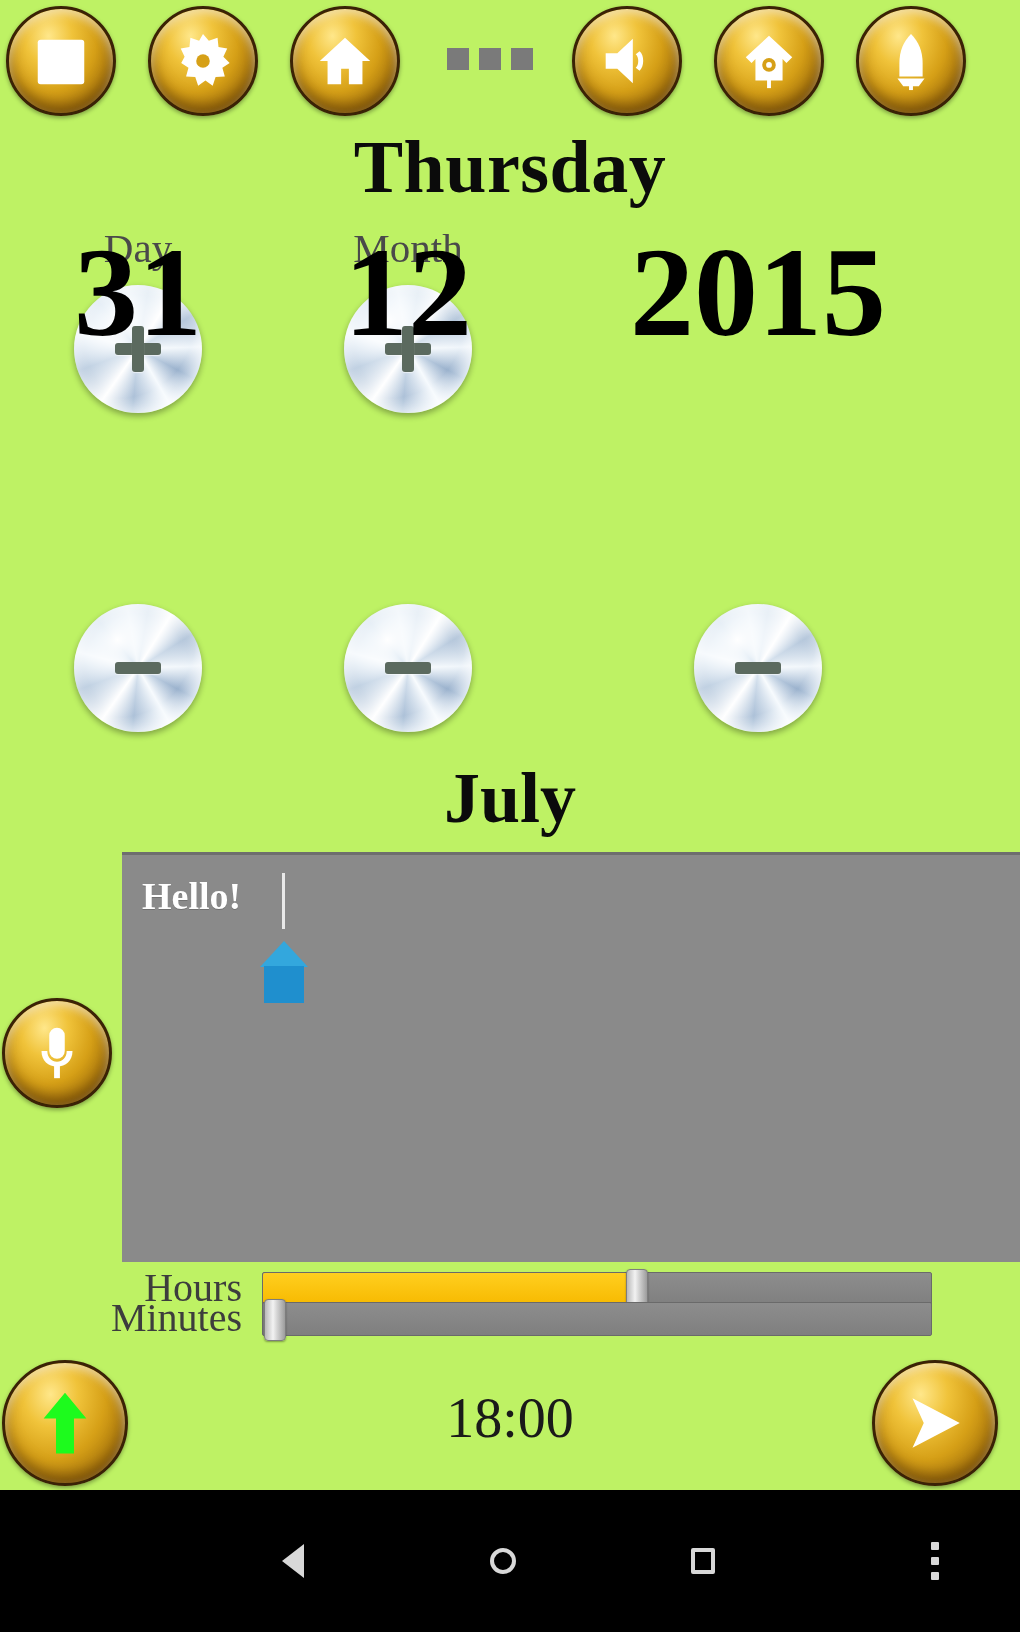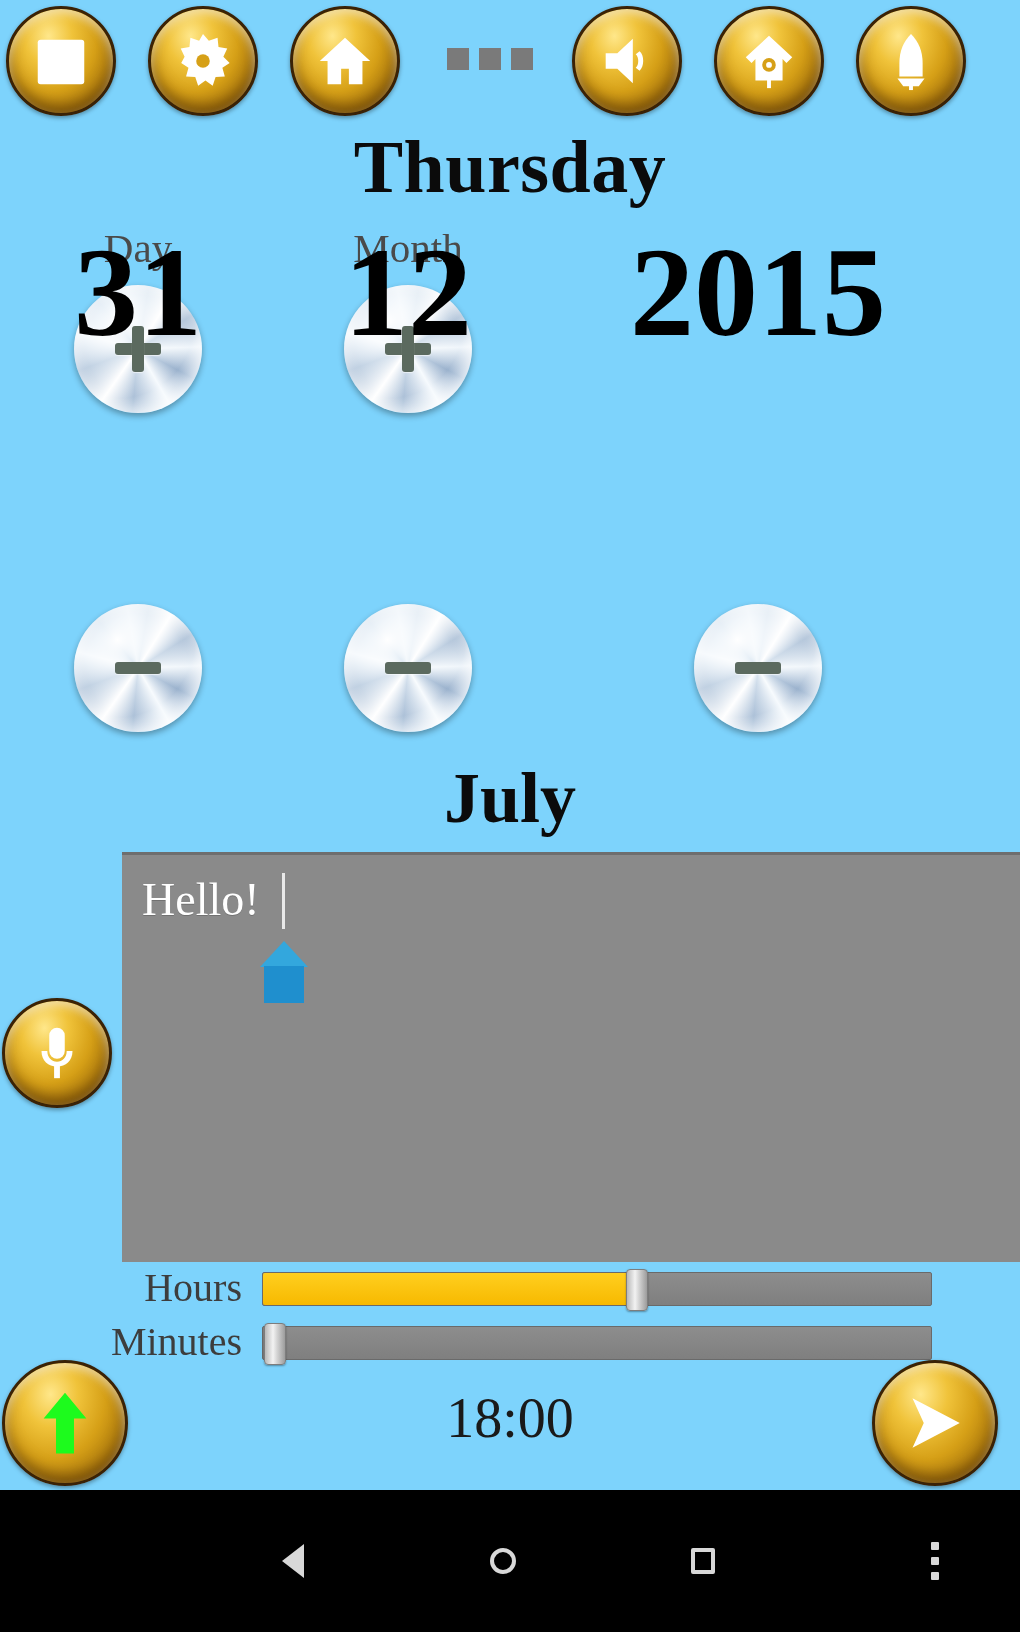--- a/index.html
+++ b/index.html
@@ -5,21 +5,21 @@
   html,body{margin:0;padding:0;}
   body{
     width:1020px;height:1632px;
     background:#ffffff;
     font-family:"Liberation Serif", serif;
     overflow:hidden;
     position:relative;
   }
   #app{
     position:absolute;left:0;top:0;width:1020px;height:1632px;
-    background:#7dd3fc;
+    background:#bef264;
   }
 
   
   .toolbar{
     position:absolute;left:0;top:0;width:1020px;height:125px;
   }
   .gbtn{
     position:absolute;
     width:110px;height:110px;border-radius:50%;
     background:
@@ -128,21 +128,21 @@
   
   .textarea{
     position:absolute;left:122px;top:852px;width:898px;height:410px;
     background:#8a8a8a;
     border-top:3px solid #6e6e6e;
     box-sizing:border-box;
     cursor:text;
   }
   .ta-text{
     position:absolute;left:20px;top:22px;
-    font-size:46px;font-weight:normal;color:#ffffff;
+    font-size:38px;font-weight:bold;color:#ffffff;
     line-height:1;
     white-space:pre;
     text-shadow:0 1px 0 rgba(0,0,0,.18);
     text-align:right;
   }
   .caret{
     position:absolute;left:160px;top:18px;width:3px;height:56px;
     background:#e9e9e9;
   }
   .selhandle{
@@ -161,21 +161,21 @@
   .mic{
     position:absolute;left:2px;top:998px;width:110px;height:110px;
   }
 
   
   .sliders{
     position:absolute;left:0;top:1266px;width:1020px;height:96px;
   }
   .srow{position:absolute;left:0;width:888px;height:46px;}
   .srow.r1{top:0;}
-  .srow.r2{top:54px;}
+  .srow.r2{top:30px;}
   .slabel{
     position:absolute;right:0;top:2px;
     font-size:40px;color:#3d3d3d;line-height:1;text-align:right;
   }
   .r1 .slabel{left:110px;width:132px;}
   .r2 .slabel{left:84px;width:158px;}
   .strack{
     position:absolute;left:262px;top:6px;width:670px;height:34px;
     background:linear-gradient(#8d8d8d,#7f7f7f);
     border:1px solid #6a6a6a;box-sizing:border-box;

